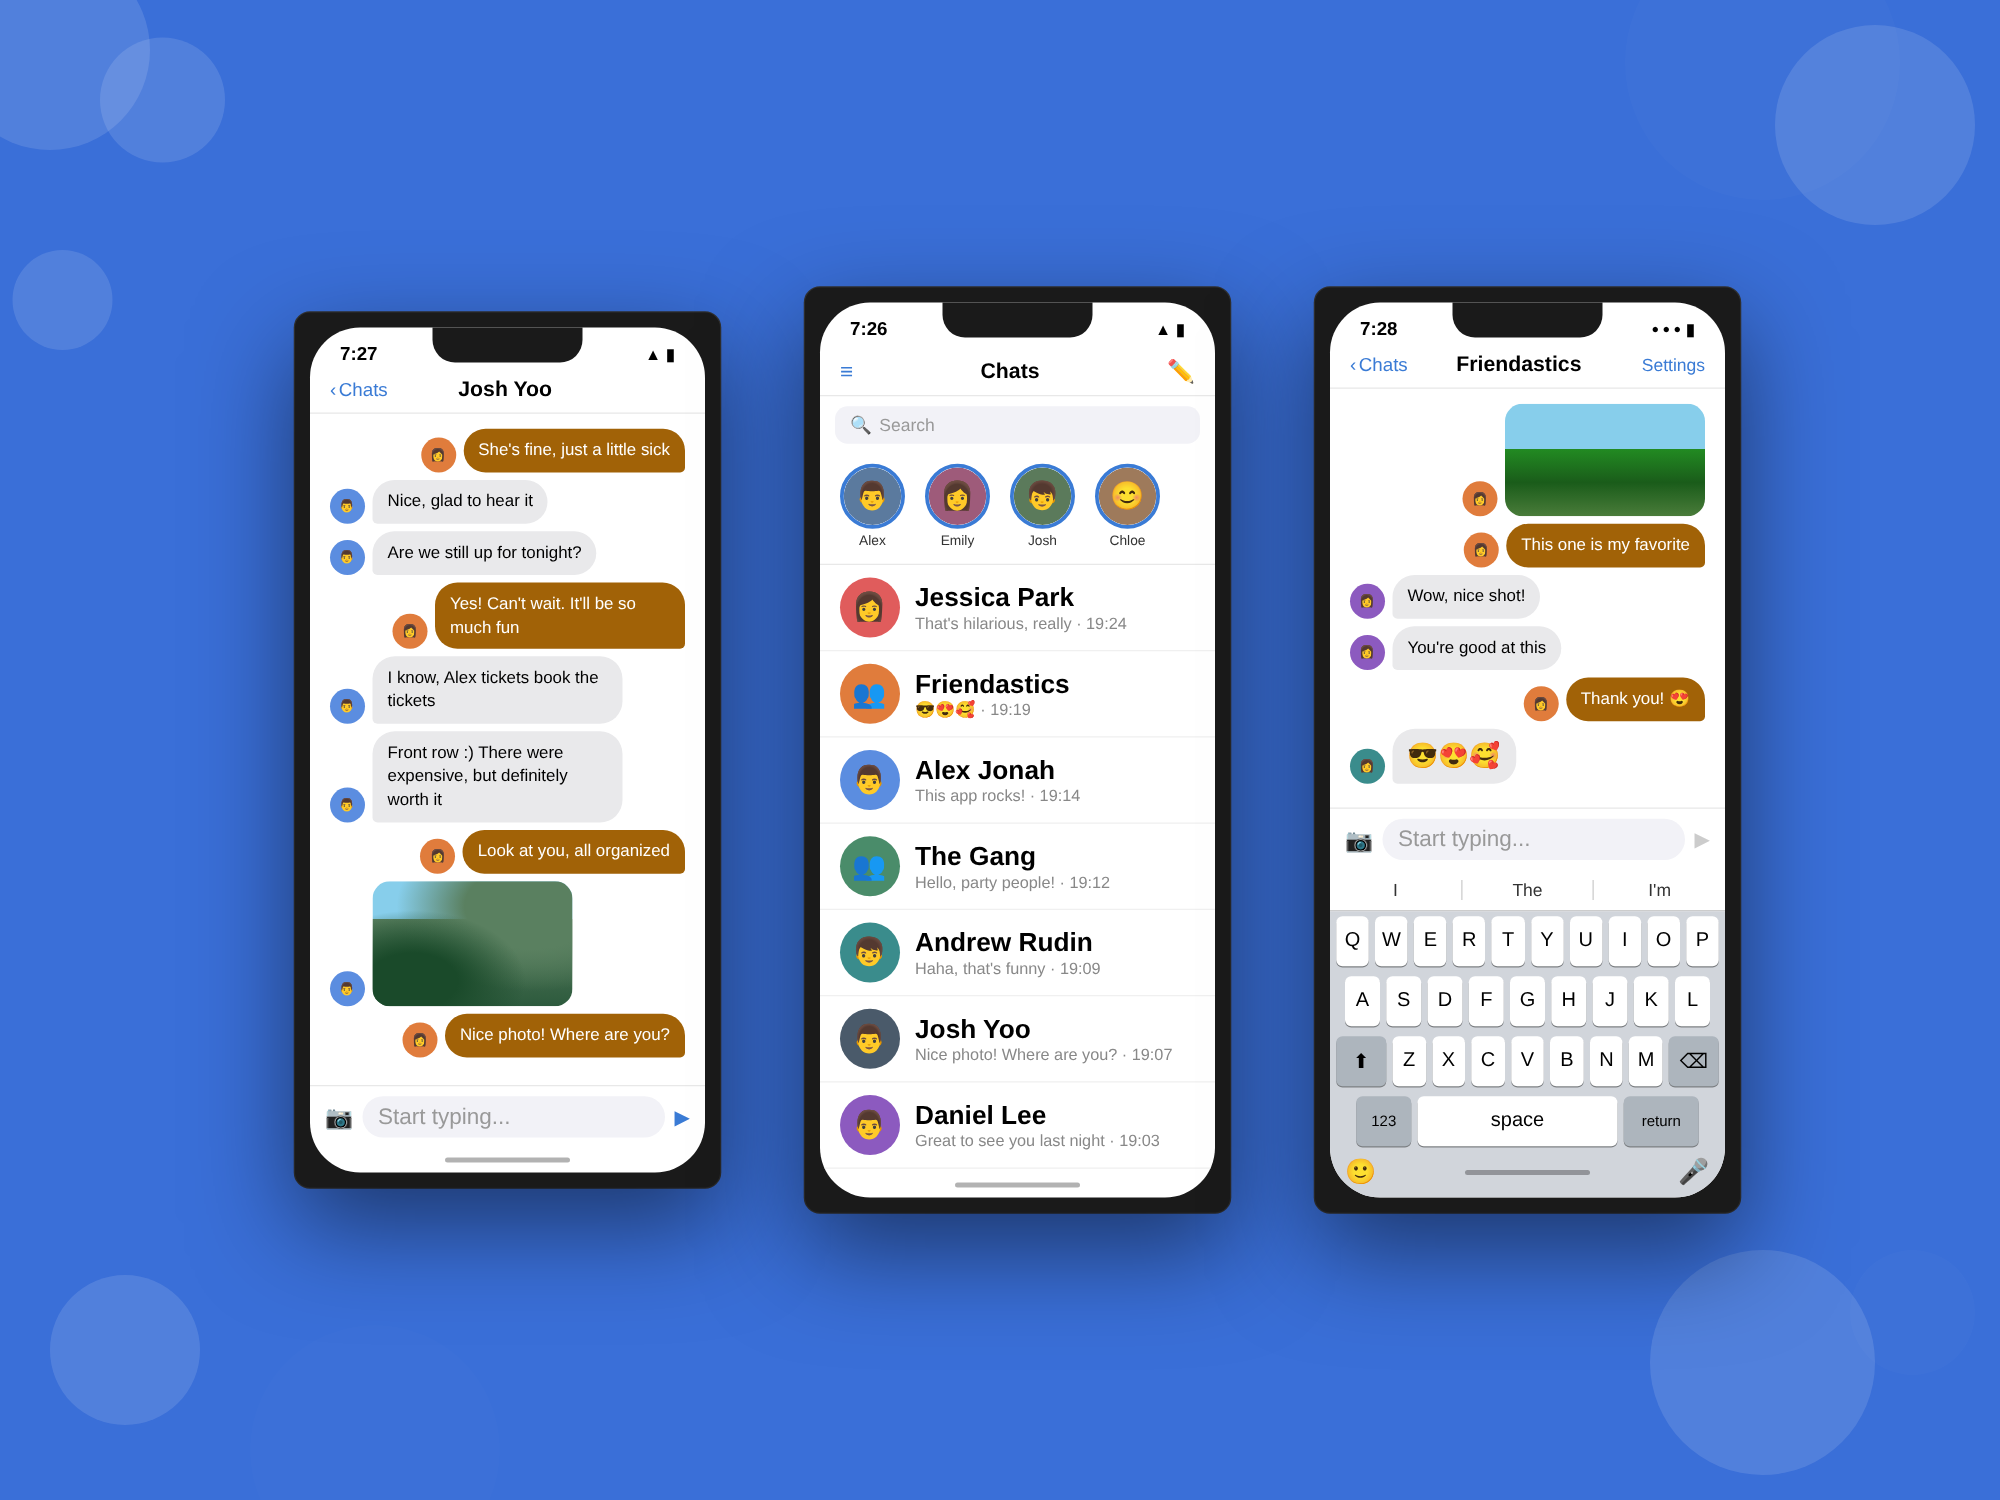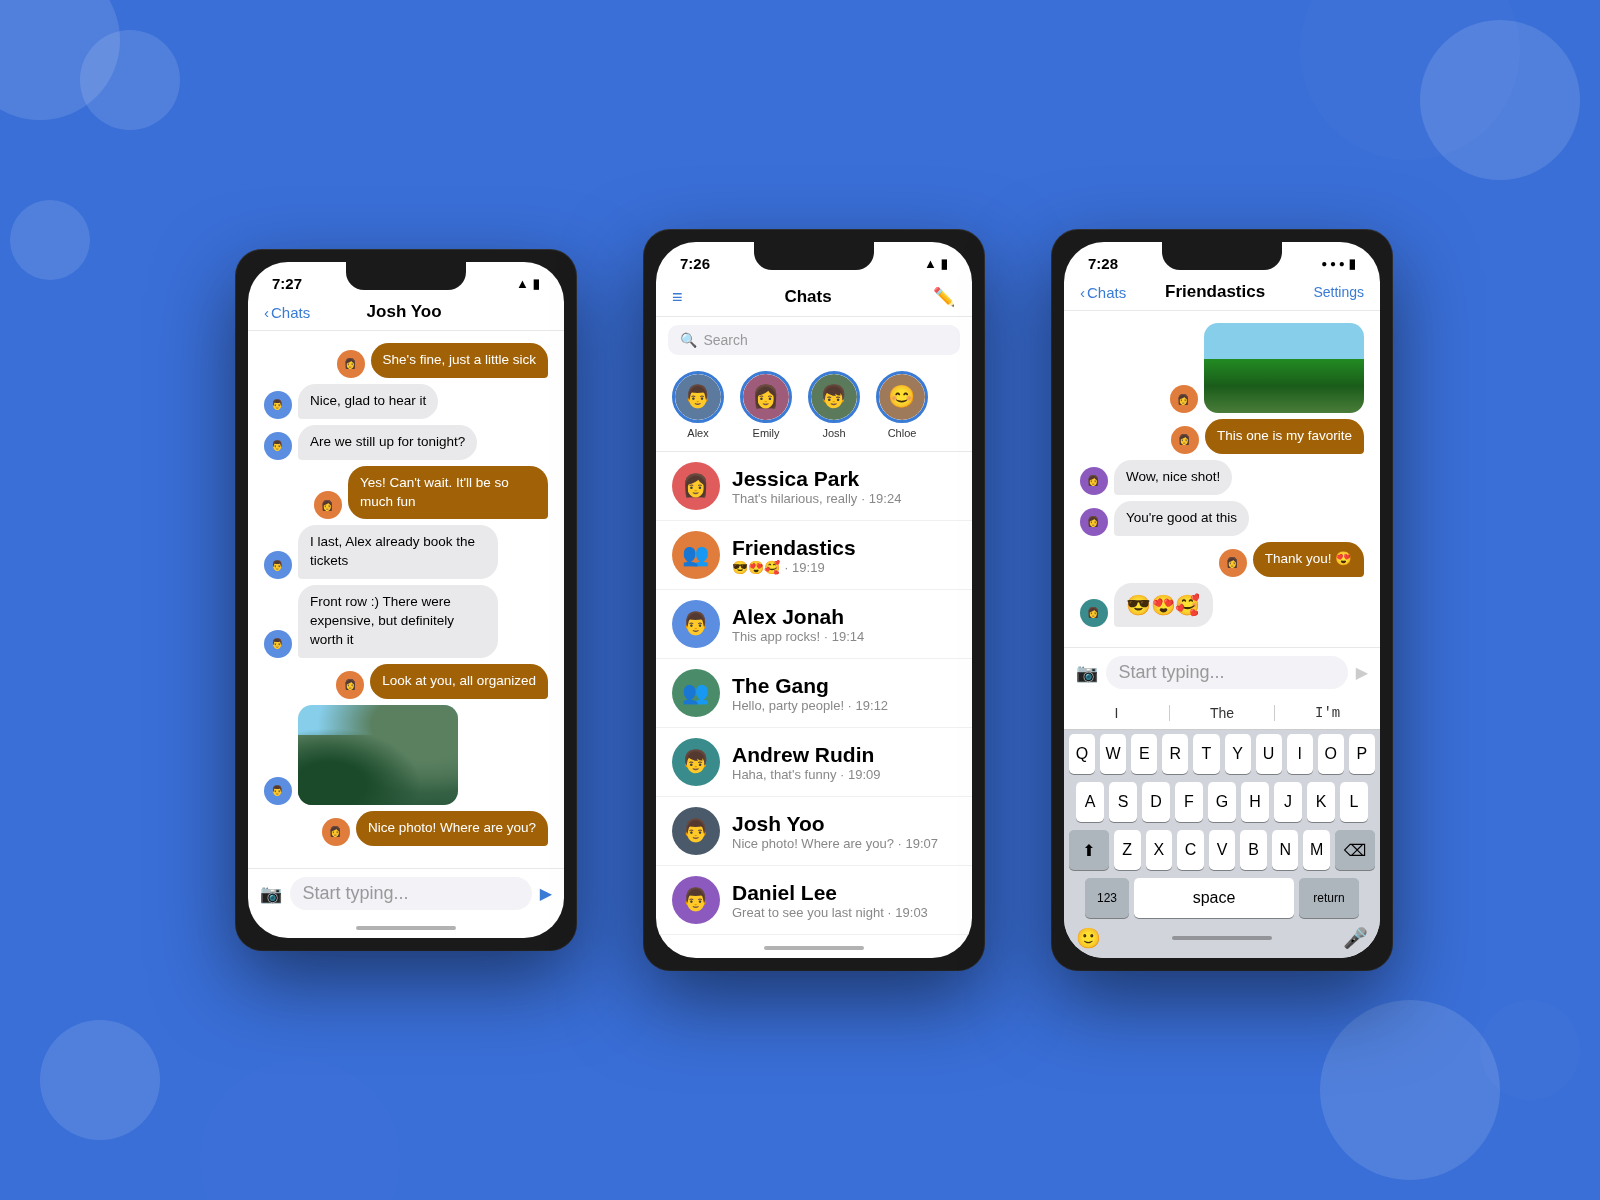--- a/index.html
+++ b/index.html
@@ -29,21 +29,21 @@
       gap: 40px;
       align-items: center;
       position: relative;
       z-index: 1;
     }
     
     .phone {
       width: 340px;
       height: 700px;
       background: #1a1a1a;
-      border-radius: 26px;
+      border-radius: 12px;
       padding: 12px;
       box-shadow: 0 30px 80px rgba(0,0,0,0.5), 0 0 0 1px #333;
       position: relative;
       flex-shrink: 0;
       margin-left: 28px;
     }
     .phone-screen {
       width: 100%;
       height: 100%;
       background: #fff;
@@ -290,21 +290,21 @@
       border-bottom: 1px solid #ccc;
       padding: 8px 0;
     }
     .key-suggestion {
       flex: 1;
       text-align: center;
       font-size: 14px;
       color: #333;
       border-right: 1px solid #ccc;
     }
-    .key-suggestion:last-child { border-right: none; font-family: Liberation Mono, monospace; }
+    .key-suggestion:last-child { border-right: none; }
     .key-row {
       display: flex;
       justify-content: center;
       gap: 5px;
       padding: 4px 5px;
     }
     .key {
       flex: 1;
       background: #fff;
       border-radius: 5px;
@@ -413,21 +413,21 @@
           <div class="bubble sent">Yes! Can't wait. It'll be so much fun</div>
           <div class="avatar-sm av-orange">
               <span>👩</span>
             </div>
         </div>
 
         <div class="msg-row">
           <div class="avatar-sm av-blue">
               <span>👨</span>
             </div>
-          <div class="bubble recv">I last, Alex already book the tickets</div>
+          <div class="bubble recv">I know, Alex tickets book the tickets</div>
         </div>
 
         <div class="msg-row">
           <div class="avatar-sm av-blue">
               <span>👨</span>
             </div>
           <div class="bubble recv">Front row :) There were expensive, but definitely worth it</div>
         </div>
 
         <div class="msg-row sent">

